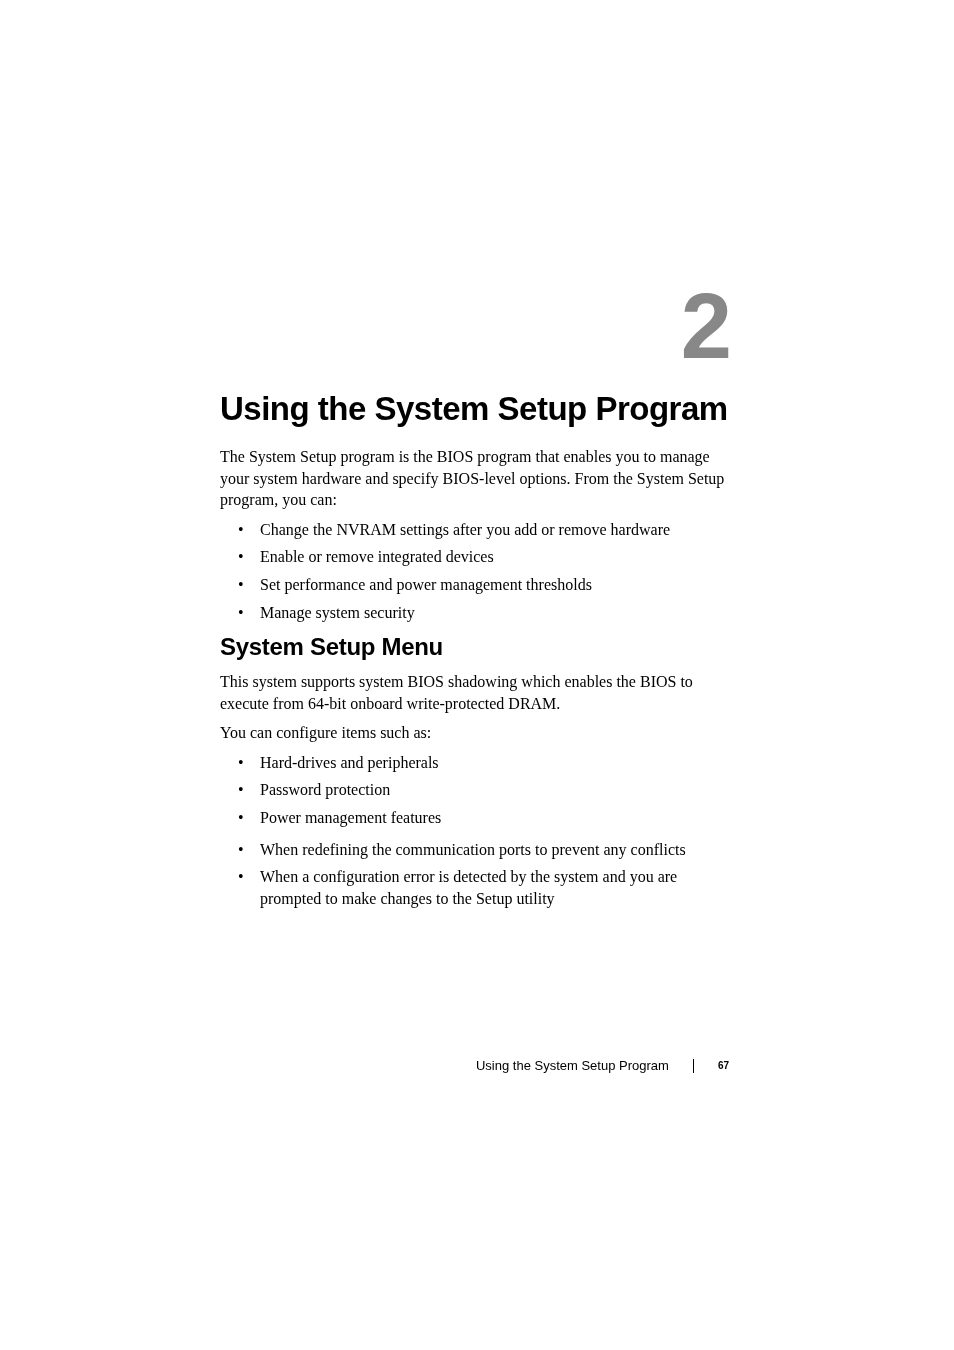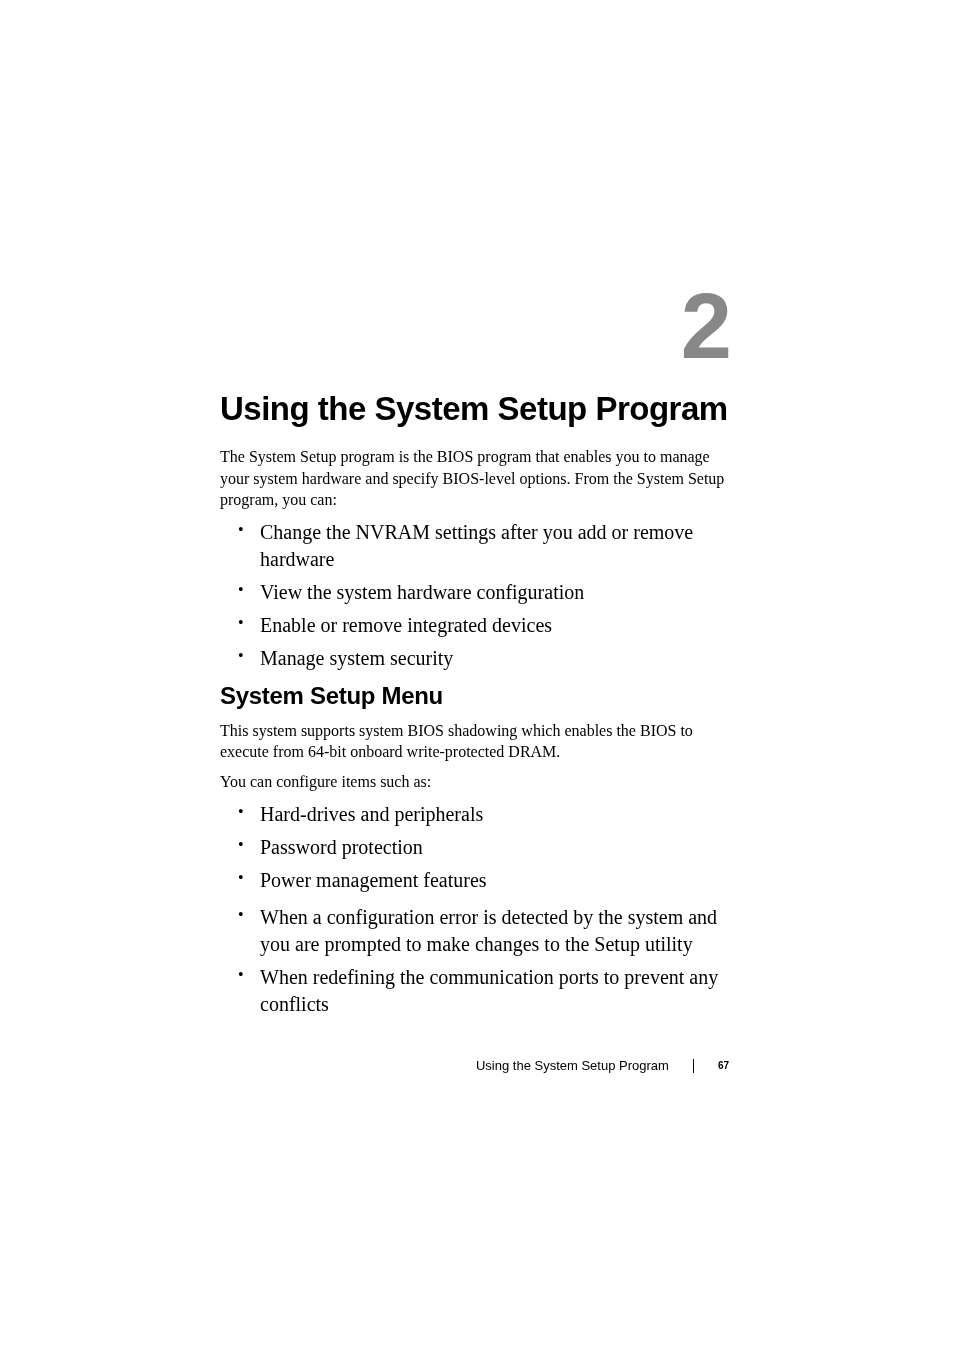--- a/index.html
+++ b/index.html
@@ -4,60 +4,60 @@
 <style>
   * { margin: 0; padding: 0; box-sizing: border-box; }
   html, body { width: 954px; height: 1350px; background: #fff; font-family: Georgia, 'Times New Roman', serif; color: #000; }
   .page { position: relative; width: 954px; height: 1350px; }
   .content { position: absolute; left: 220px; top: 280px; width: 510px; }
   .chapter-number { font-family: Arial, Helvetica, sans-serif; font-weight: 700; font-size: 92px; color: #888; text-align: right; margin-bottom: 18px; line-height: 1; letter-spacing: -2px; }
   .h1 { font-family: Arial, Helvetica, sans-serif; font-weight: 700; font-size: 33px; color: #000; margin-bottom: 18px; line-height: 1.15; letter-spacing: -0.5px; }
   .h2 { font-family: Arial, Helvetica, sans-serif; font-weight: 700; font-size: 24px; color: #000; margin-top: 8px; margin-bottom: 10px; letter-spacing: -0.3px; }
   .body { font-family: Liberation Serif, serif; font-size: 16px; line-height: 1.35; margin-bottom: 8px; }
   ul.bullets { list-style: none; margin: 6px 0 10px 0; }
-  ul.bullets li { position: relative; padding-left: 40px; font-size: 20px; line-height: 1.35; margin-bottom: 6px; font-family: Georgia, 'Times New Roman', serif; }
+  ul.bullets li { position: relative; padding-left: 40px; font-size: 16px; line-height: 1.35; margin-bottom: 6px; font-family: Georgia, 'Times New Roman', serif; }
   ul.bullets li::before { content: "•"; position: absolute; left: 18px; top: 0; font-size: 16px; }
   .footer { position: absolute; right: 225px; top: 1058px; font-family: Arial, Helvetica, sans-serif; font-size: 13px; display: flex; align-items: center; gap: 24px; }
   .footer .divider { width: 1px; height: 14px; background: #000; }
   .footer .page-num { font-weight: 700; font-size: 10px; }
 </style>
 </head>
 <body>
 
 <div class="page">
   <div class="content">
 
     <div class="chapter-number">2</div>
 
     <div class="h1">Using the System Setup Program</div>
 
     <p class="body">The System Setup program is the BIOS program that enables you to manage your system hardware and specify BIOS-level options. From the System Setup program, you can:</p>
 
     <ul class="bullets">
       <li>Change the NVRAM settings after you add or remove hardware</li>
-      <li>View the system hardware configuration</li>
       <li>Enable or remove integrated devices</li>
+      <li>Set performance and power management thresholds</li>
       <li>Manage system security</li>
     </ul>
 
     <div class="h2">System Setup Menu</div>
 
     <p class="body">This system supports system BIOS shadowing which enables the BIOS to execute from 64-bit onboard write-protected DRAM.</p>
     <p class="body">You can configure items such as:</p>
 
     <ul class="bullets">
       <li>Hard-drives and peripherals</li>
       <li>Password protection</li>
       <li>Power management features</li>
     </ul>
 
 
     <ul class="bullets">
+      <li>When redefining the communication ports to prevent any conflicts</li>
       <li>When a configuration error is detected by the system and you are prompted to make changes to the Setup utility</li>
-      <li>When redefining the communication ports to prevent any conflicts</li>
     </ul>
 
   </div>
 
   <div class="footer">
     <span>Using the System Setup Program</span>
     <span class="divider"></span>
     <span class="page-num">67</span>
   </div>
 </div>

